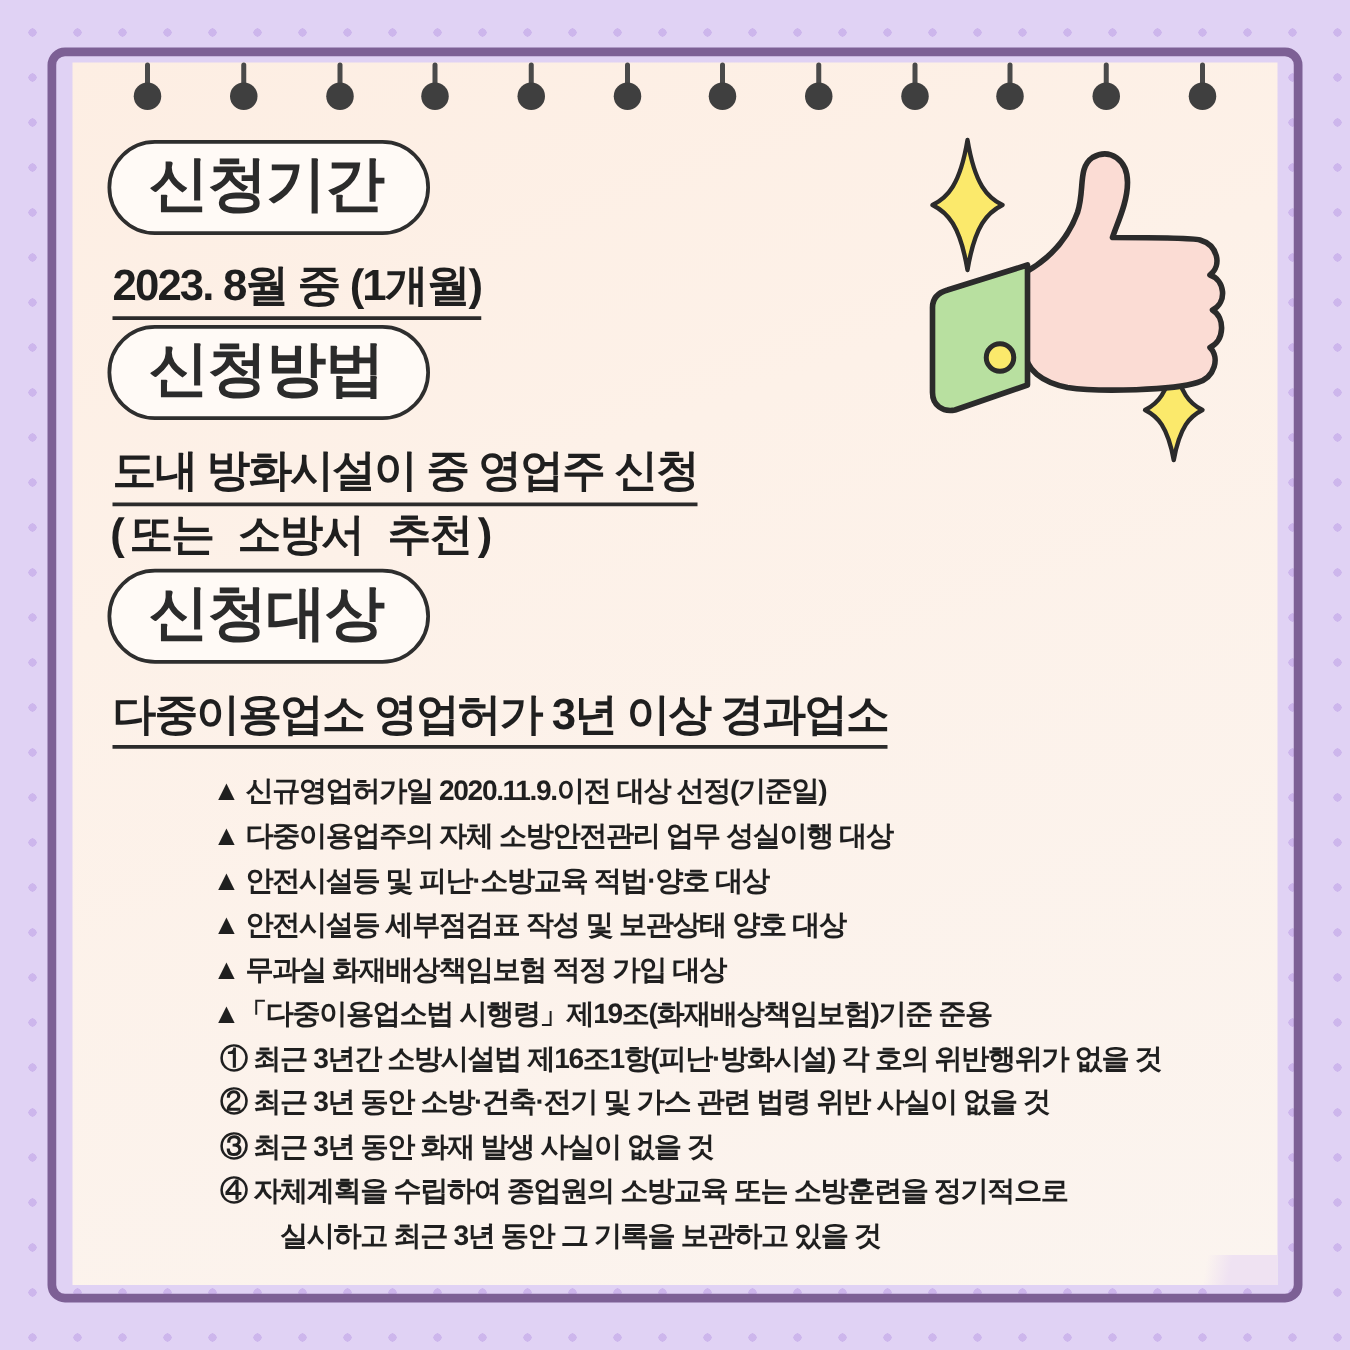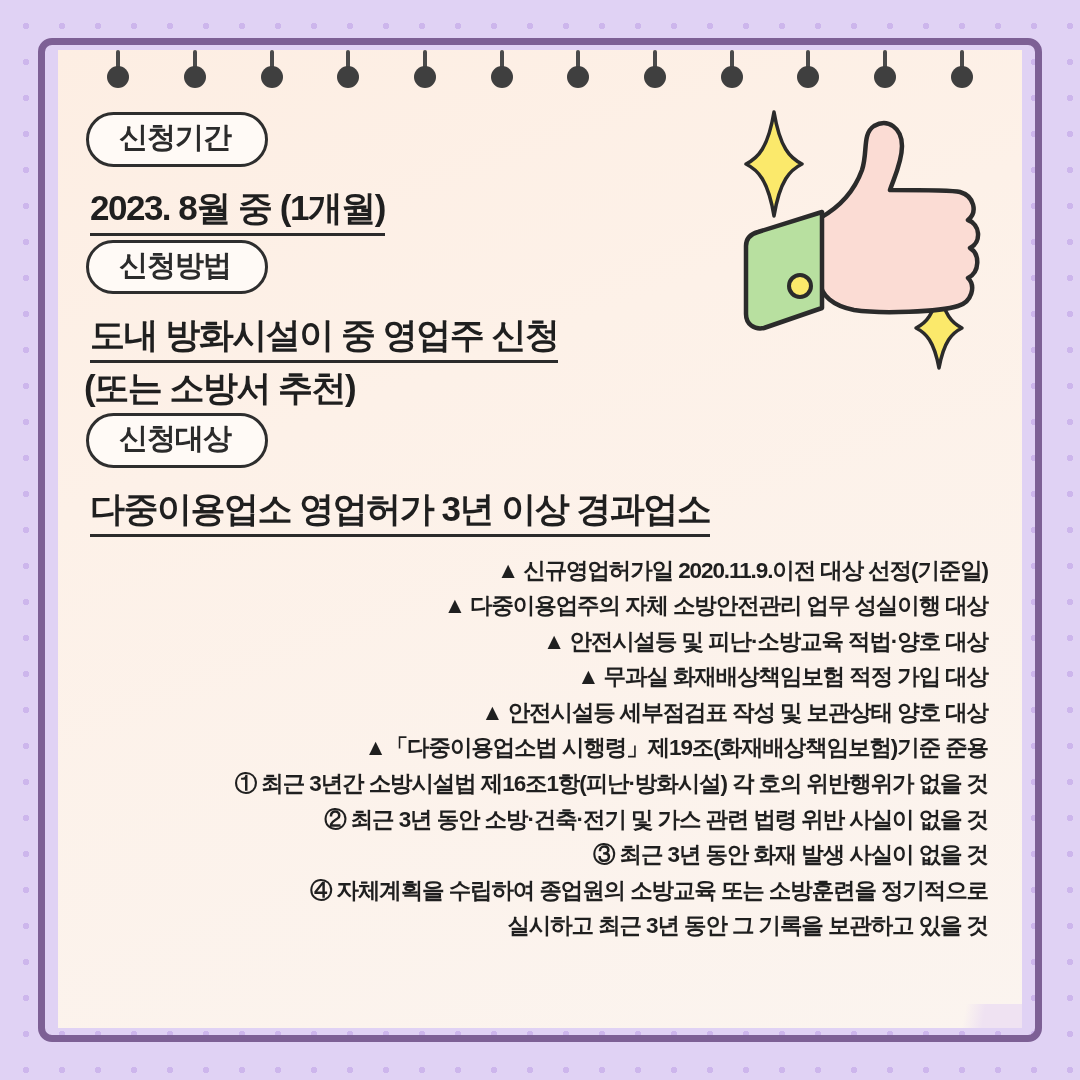--- a/index.html
+++ b/index.html
@@ -108,21 +108,21 @@
     padding: 62px 34px 0 16px;
     box-sizing: border-box;
   }
 
   .pill {
     display: inline-block;
     border: 3px solid #2e2e2e;
     border-radius: 40px;
     background: #fffaf6;
     padding: 7px 34px 10px 30px;
-    font-size: 29px;
+    font-size: 48px;
     font-weight: bold;
     color: #2b2b2b;
     letter-spacing: -1px;
     line-height: 1.1;
   }
 
   .line {
     font-size: 35px;
     font-weight: bold;
     color: #1f1f1f;
@@ -143,26 +143,26 @@
     margin-left: 12px;
   }
 
   .sub-line {
     font-size: 35px;
     font-weight: bold;
     color: #1f1f1f;
     letter-spacing: -1.5px;
     margin: 4px 0 0 10px;
     line-height: 1.2;
+    font-family: Liberation Mono, monospace;
   }
 
   
   .criteria {
     margin: 16px 0 0 96px;
-    text-align: right;
   }
   .criteria .c-row {
     font-size: 22.5px;
     color: #1f1f1f;
     letter-spacing: -1.1px;
     line-height: 1.58;
     font-weight: bold;
     white-space: nowrap;
   }
   .criteria .c-row.indent {
@@ -212,22 +212,22 @@
         <span class="pill">신청대상</span>
       </div>
       <div class="line"><span class="line underline">다중이용업소 영업허가 3년 이상 경과업소</span></div>
     </div>
 
 
     <div class="criteria">
       <div class="c-row">▲ 신규영업허가일 2020.11.9.이전 대상 선정(기준일)</div>
       <div class="c-row">▲ 다중이용업주의 자체 소방안전관리 업무 성실이행 대상</div>
       <div class="c-row">▲ 안전시설등 및 피난·소방교육 적법·양호 대상</div>
+      <div class="c-row">▲ 안전시설등 세부점검표 작성 및 보관상태 양호 대상</div>
       <div class="c-row">▲ 무과실 화재배상책임보험 적정 가입 대상</div>
-      <div class="c-row">▲ 안전시설등 세부점검표 작성 및 보관상태 양호 대상</div>
       <div class="c-row">▲「다중이용업소법 시행령」제19조(화재배상책임보험)기준 준용</div>
       <div class="c-row indent">① 최근 3년간 소방시설법 제16조1항(피난·방화시설) 각 호의 위반행위가 없을 것</div>
       <div class="c-row indent">② 최근 3년 동안 소방·건축·전기 및 가스 관련 법령 위반 사실이 없을 것</div>
       <div class="c-row indent">③ 최근 3년 동안 화재 발생 사실이 없을 것</div>
       <div class="c-row indent">④ 자체계획을 수립하여 종업원의 소방교육 또는 소방훈련을 정기적으로</div>
       <div class="c-row indent2">실시하고 최근 3년 동안 그 기록을 보관하고 있을 것</div>
     </div>
   </div>
 
   <div class="thumb">

